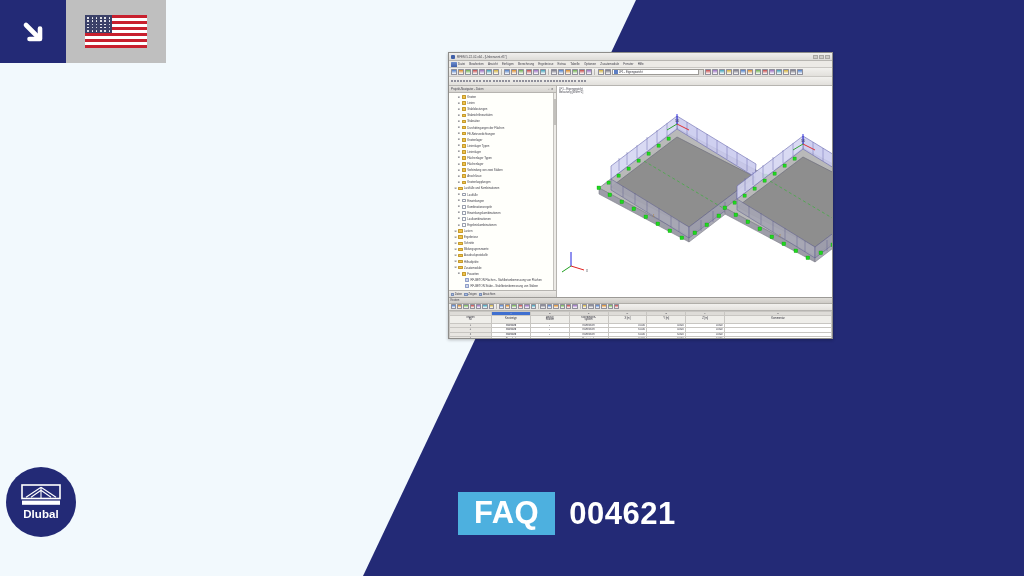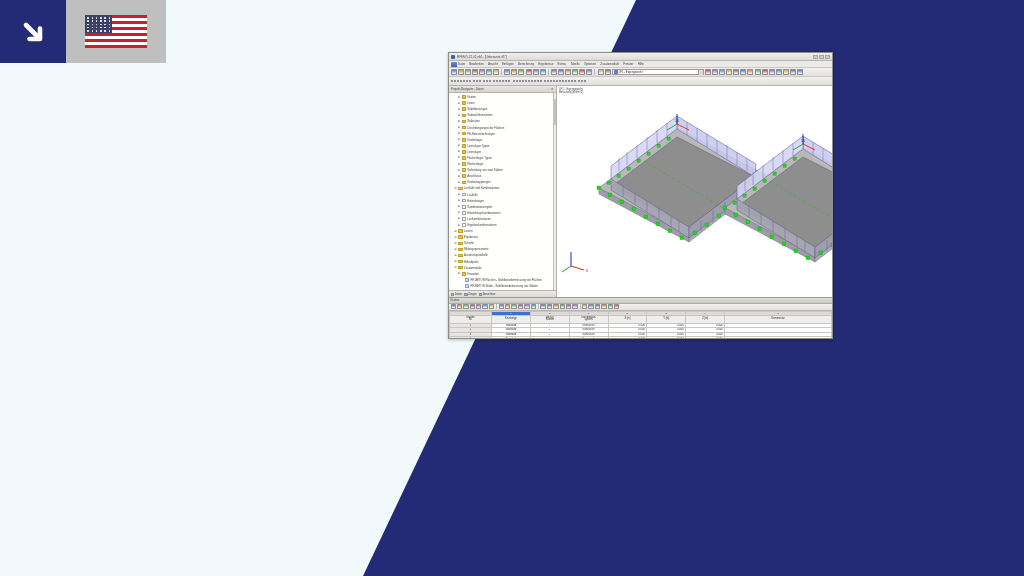--- a/index.html
+++ b/index.html
@@ -234,21 +234,35 @@
           <b style="left: 6.5px; top: 15.2px;"></b>
           <b style="left: 10.8px; top: 15.2px;"></b>
           <b style="left: 15.1px; top: 15.2px;"></b>
           <b style="left: 19.4px; top: 15.2px;"></b>
           <b style="left: 23.7px; top: 15.2px;"></b>
         </div>
     </div>
   </div>
 
 
-
+  <div id="faq-block">
+    <div id="faq-tag">FAQ</div>
+    <div id="faq-number">004621</div>
+  </div>
+
+  <div id="dlubal-logo">
+    <div class="mark">
+      <svg width="40" height="22" viewBox="0 0 40 22">
+        <rect x="1" y="1" width="38" height="13.5" fill="none" stroke="#ffffff" stroke-width="1.6"></rect>
+        <path d="M20 3.2 L5 13.2 M20 3.2 L35 13.2 M20 3.2 L20 14.4 M20 6.2 L30 13.2 M20 6.2 L10 13.2" stroke="#ffffff" stroke-width="1.1" fill="none"></path>
+        <rect x="1" y="16.6" width="38" height="4.2" fill="#ffffff"></rect>
+      </svg>
+    </div>
+    <div class="wordmark">Dlubal</div>
+  </div>
 
   <div id="app-window">
     <div class="blurwrap">
 
       <div class="titlebar">
         <span class="tb-icon"></span>
         <span class="tb-text">RFEM 5.22.02.x64 - [Unbenannt.rf5*]</span>
         <span class="tb-btns">
           <s></s>
           <s></s>

